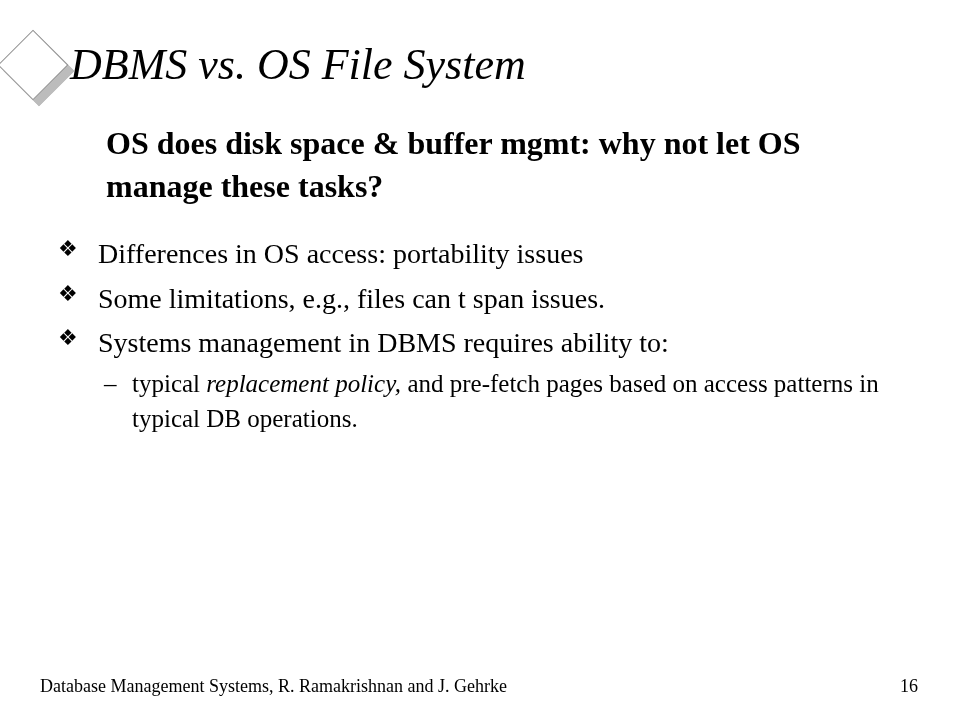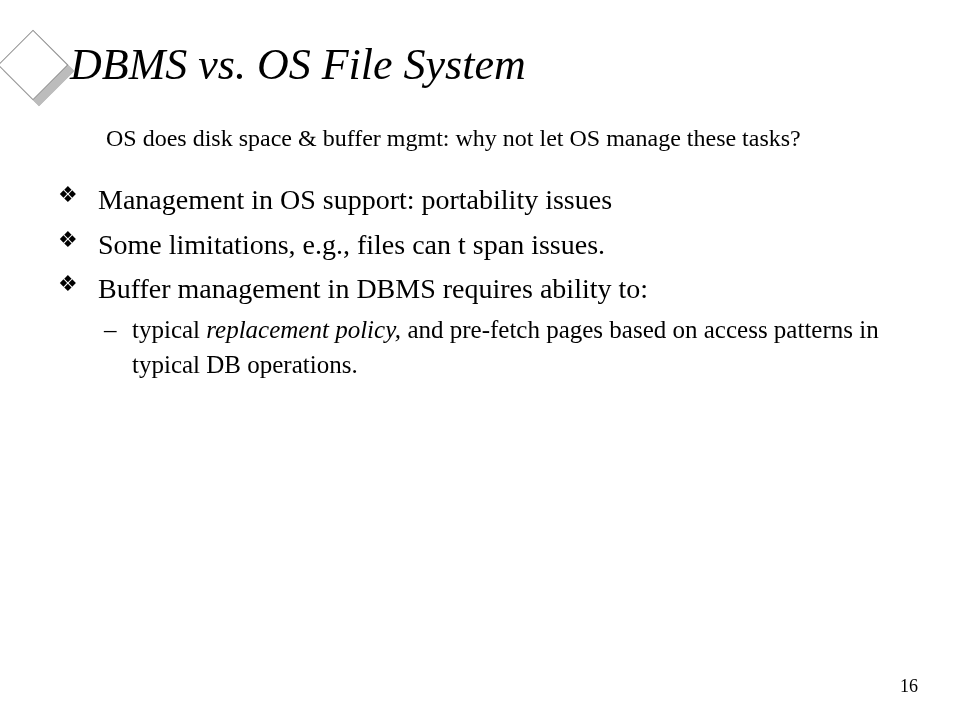--- a/index.html
+++ b/index.html
@@ -51,24 +51,25 @@
     top: 10px;
     left: 10px;
   }
   .title {
     font-style: italic;
     font-size: 44px;
     line-height: 1.05;
     margin-left: 2px;
   }
   .subtitle {
-    font-size: 24px;
+    font-size: 32px;
     line-height: 1.35;
     margin: 4px 0 26px 78px;
     max-width: 770px;
+    font-weight: bold;
   }
   ul.lvl1 {
     list-style: none;
     padding: 0;
     margin: 0 0 0 30px;
   }
   ul.lvl1 > li {
     position: relative;
     padding-left: 40px;
     font-size: 28px;
@@ -127,26 +128,27 @@
     <div class="diamond-wrap">
       <div class="diamond shadow"></div>
       <div class="diamond front"></div>
     </div>
     <div class="title">DBMS vs. OS File System</div>
   </div>
 
   <div class="subtitle">OS does disk space &amp; buffer mgmt: why not let OS manage these tasks?</div>
 
   <ul class="lvl1">
-    <li>Management in OS support: portability issues</li>
+    <li>Differences in OS access: portability issues</li>
     <li>Some limitations, e.g., files can t span issues.</li>
     <li>
-      <span>Buffer management in DBMS requires ability to:</span>
+      <span>Systems management in DBMS requires ability to:</span>
       <ul class="lvl2">
         <li>
           <span>typical </span><span class="ital">replacement policy,</span><span> and pre-fetch pages based on access patterns in typical DB operations.</span>
         </li>
       </ul>
     </li>
   </ul>
 
+  <div class="footer">Database Management Systems, R. Ramakrishnan and J. Gehrke</div>
   <div class="pagenum">16</div>
 </div>
 
 </body></html>

